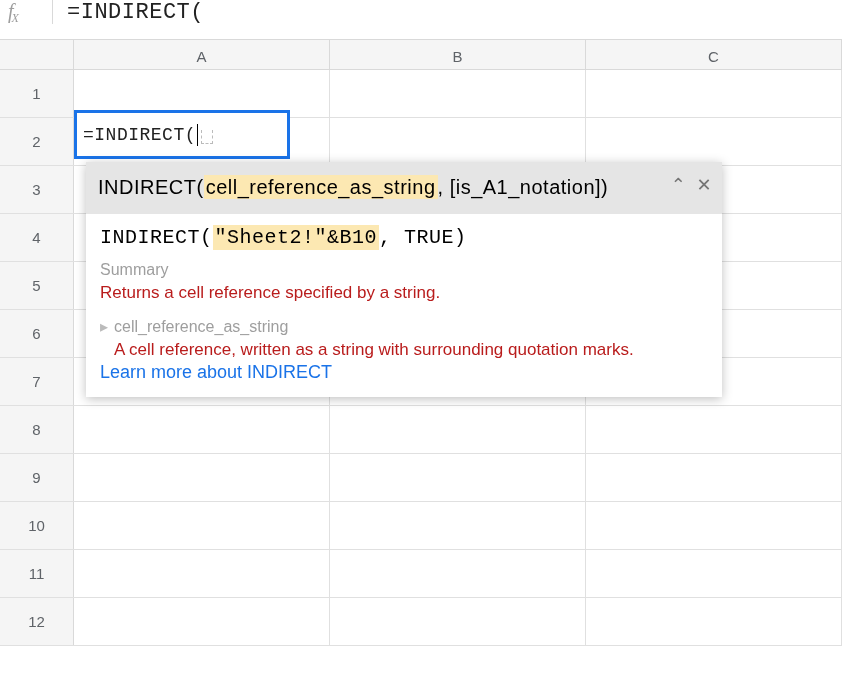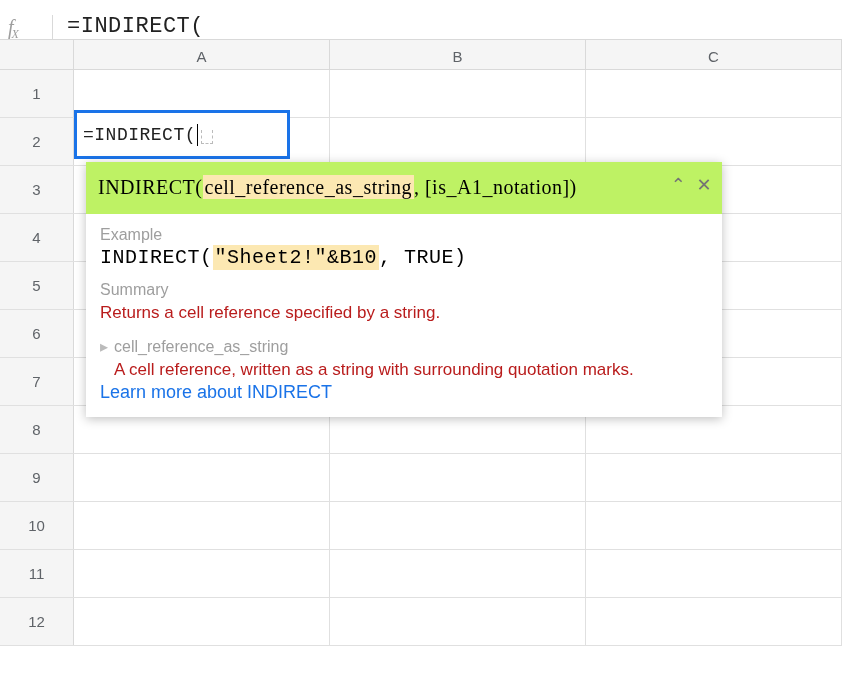--- a/index.html
+++ b/index.html
@@ -5,21 +5,21 @@
     * { box-sizing: border-box; margin: 0; padding: 0; }
     body {
       font-family: Arial, sans-serif;
       background: #fff;
       width: 842px;
       height: 700px;
       overflow: hidden;
     }
     .formula-bar {
       display: flex;
-      align-items: flex-end;
+      align-items: flex-start;
       height: 40px;
       border-bottom: 1px solid #d9d9d9;
       padding: 0 8px;
     }
     .fx-label {
       font-family: Georgia, serif;
       font-style: italic;
       font-size: 20px;
       color: #9e9e9e;
       width: 40px;
@@ -134,24 +134,24 @@
       position: absolute;
       top: 122px;
       left: 86px;
       width: 636px;
       background: #fff;
       box-shadow: 0 2px 10px rgba(0,0,0,0.25);
       z-index: 10;
       font-size: 17px;
     }
     .tooltip-header {
-      background: #bef264;
+      background: #e5e5e5;
       padding: 10px 12px 12px 12px;
       position: relative;
-      font-family: Liberation Serif, serif;
+      font-family: Liberation Sans, sans-serif;
       font-size: 20px;
       line-height: 1.5;
       letter-spacing: 0.5px;
     }
     .highlight {
       background: #fce8b2;
       padding: 1px 2px;
     }
     .tooltip-controls {
       position: absolute;
@@ -299,21 +299,20 @@
 
   <div class="tooltip">
     <div class="tooltip-header">
       <span>INDIRECT</span><span>(</span><span class="highlight">cell_reference_as_string</span><span>, </span><span>[is_A1_notation]</span><span>)</span>
       <div class="tooltip-controls">
         <span class="chevron-up">⌃</span>
         <span class="close-x">✕</span>
       </div>
     </div>
     <div class="tooltip-body">
-      <div class="section-label">Example</div>
       <div class="example-code">
         <span>INDIRECT(</span><span class="highlight">"Sheet2!"&amp;B10</span><span>, TRUE)</span>
       </div>
 
       <div class="section">
         <div class="section-label">Summary</div>
         <div class="section-text">Returns a cell reference specified by a string.</div>
       </div>
 
       <div class="section param-block">

